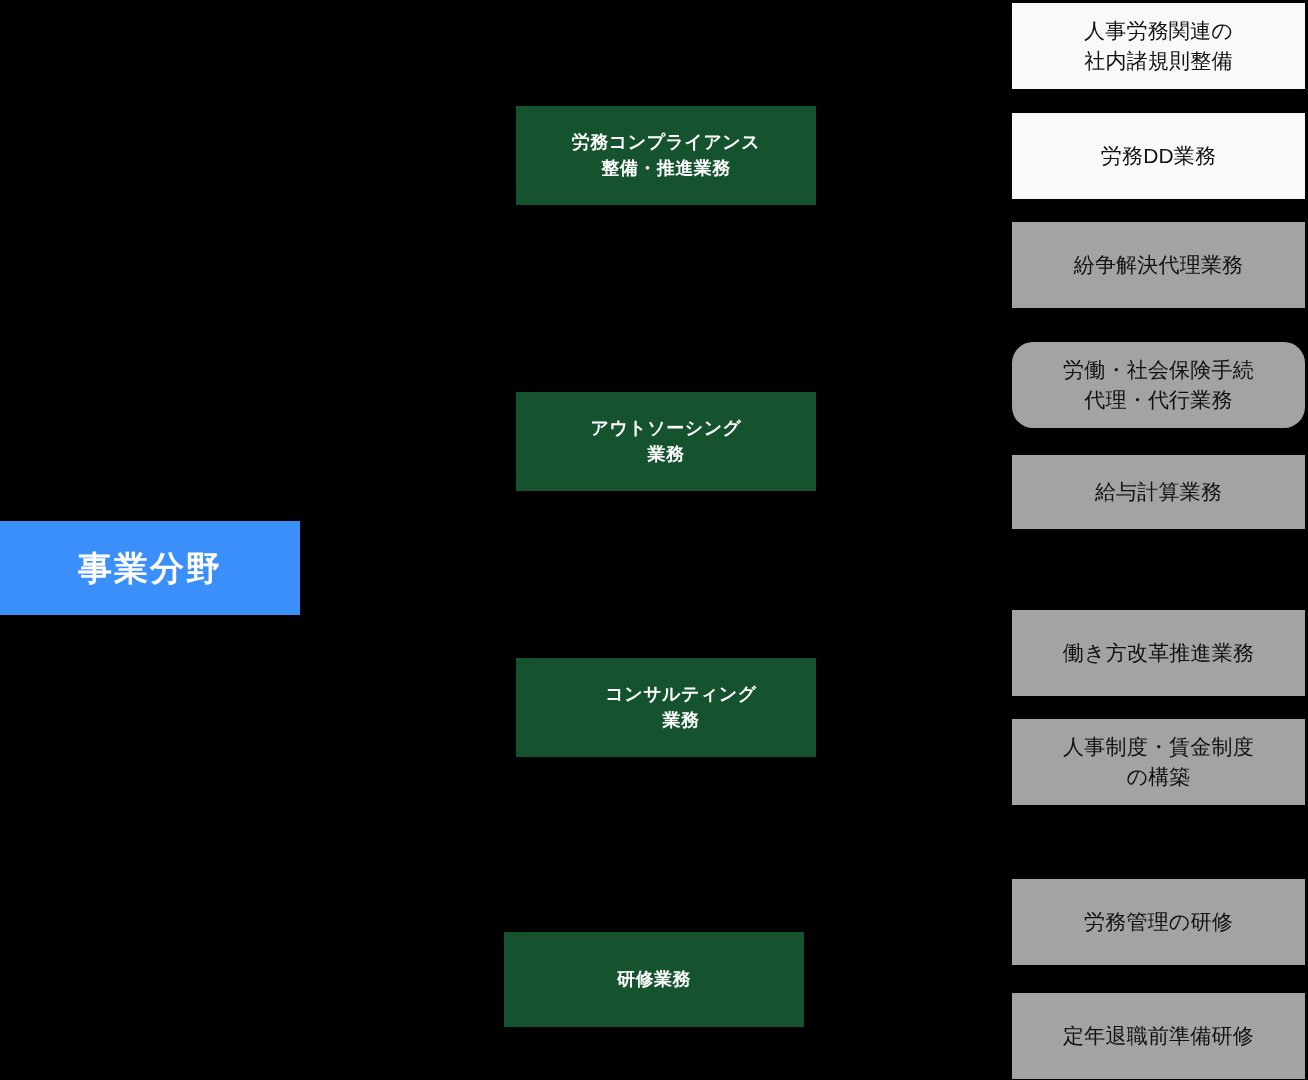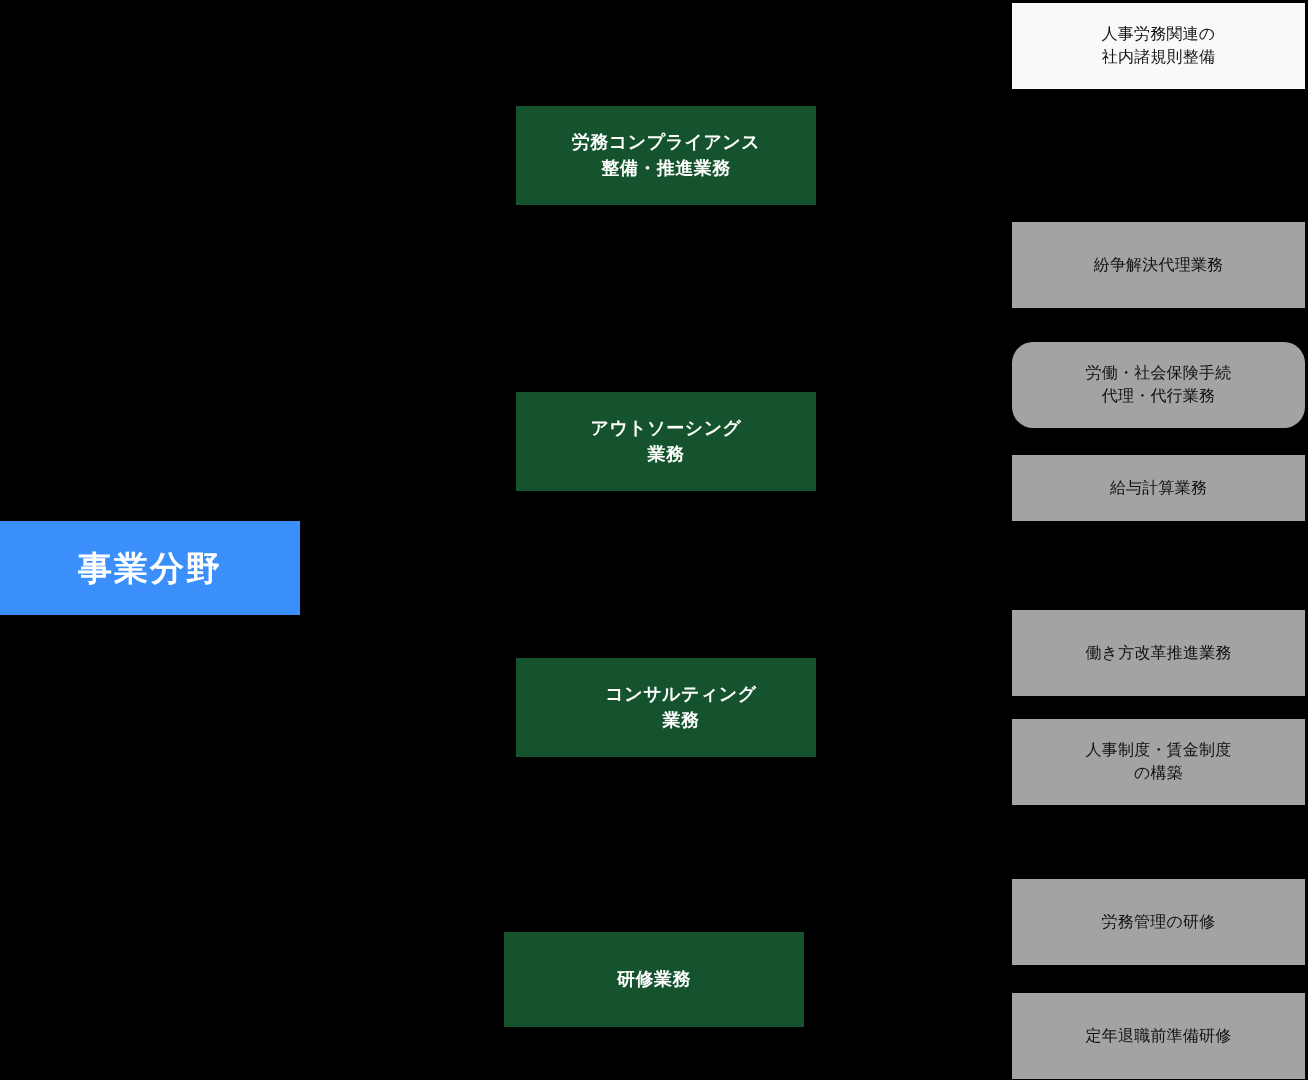--- a/index.html
+++ b/index.html
@@ -46,21 +46,21 @@
     font-weight: bold;
     font-size: 18px;
     letter-spacing: 0.5px;
     margin-left: 8px;
   }
 
   
   .node.leaf {
     color: #111111;
     font-weight: normal;
-    font-size: 16px;
+    font-size: 21px;
     letter-spacing: 0.2px;
   }
   .node.leaf.tint  { background: #f8f9f9; }
   .node.leaf.plain { background: #a3a3a3; }
 
   .node-label { display: block; width: 100%; }
 </style>
 </head>
 <body>
 
@@ -87,31 +87,34 @@
 
   <div class="node branch" style="left:496px; top:932px; width:300px; height:95px;">
     <span class="node-label">研修業務</span>
   </div>
 
   <div class="node leaf tint" style="left:1012px; top:3px; width:293px; height:86px;">
     <span class="node-label">人事労務関連の
 社内諸規則整備</span>
   </div>
 
+  <div class="node leaf tint" style="left:1012px; top:113px; width:293px; height:86px;">
+    <span class="node-label">労務DD業務</span>
+  </div>
 
   <div class="node leaf plain" style="left:1012px; top:222px; width:293px; height:86px;">
     <span class="node-label">紛争解決代理業務</span>
   </div>
 
   <div class="node leaf plain" style="left:1012px; top:342px; width:293px; height:86px;border-radius:21px;">
     <span class="node-label">労働・社会保険手続
 代理・代行業務</span>
   </div>
 
-  <div class="node leaf plain" style="left:1012px; top:455px; width:293px; height:66px;">
+  <div class="node leaf plain" style="left:1012px; top:455px; width:293px; height:74px;">
     <span class="node-label">給与計算業務</span>
   </div>
 
   <div class="node leaf plain" style="left:1012px; top:610px; width:293px; height:86px;">
     <span class="node-label">働き方改革推進業務</span>
   </div>
 
   <div class="node leaf plain" style="left:1012px; top:719px; width:293px; height:86px;">
     <span class="node-label">人事制度・賃金制度
 の構築</span>

